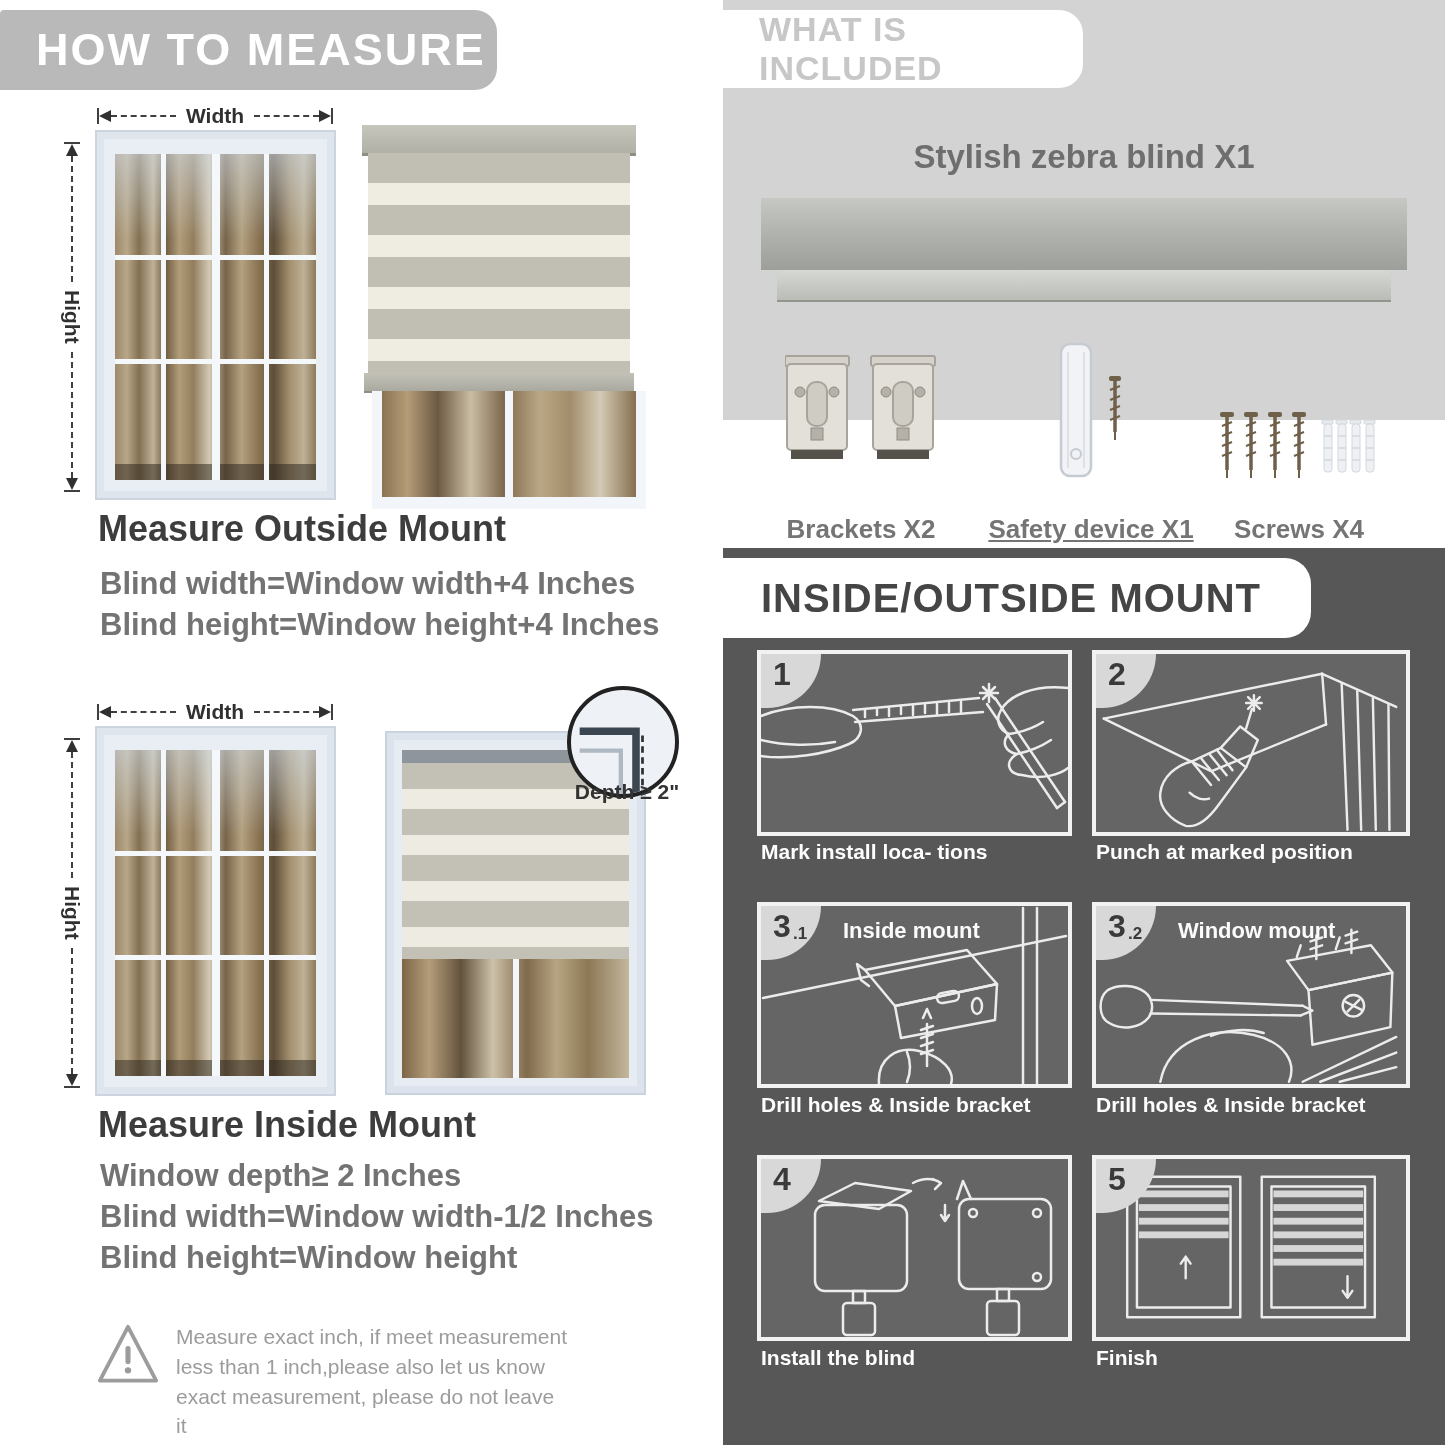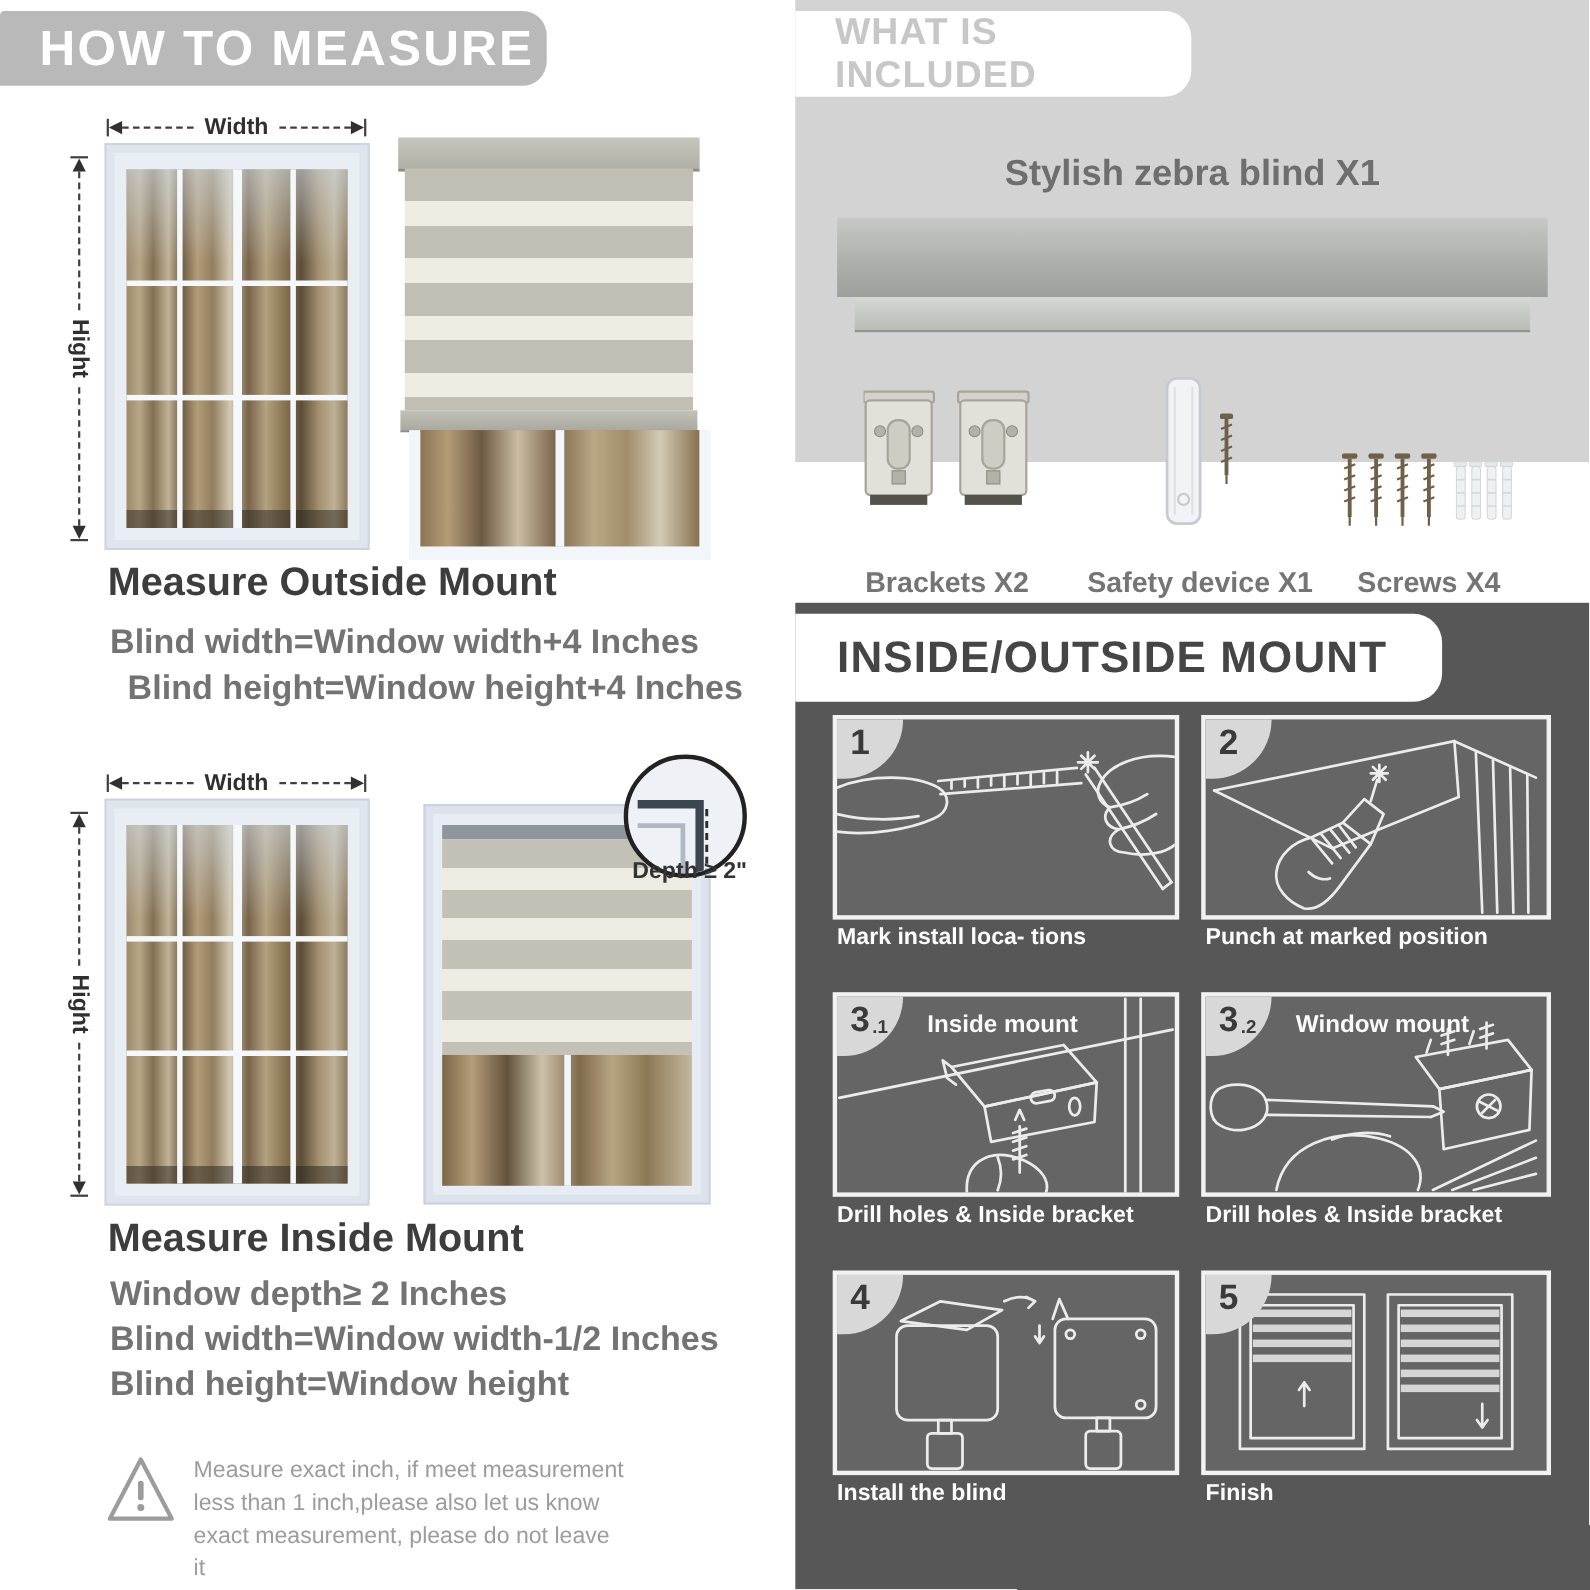--- a/index.html
+++ b/index.html
@@ -2,21 +2,21 @@
 <html><head>
 <meta charset="utf-8">
 <style>
   html,body{margin:0;padding:0;background:#fff;}
   #page{position:relative;width:1445px;height:1445px;background:#ffffff;overflow:hidden;
         font-family:"Liberation Sans", sans-serif;}
   .abs{position:absolute;}
 
   
   #left-half{position:absolute;left:0;top:0;width:723px;height:1445px;background:#ffffff;}
-  .htm-banner{position:absolute;left:0;top:10px;width:497px;height:68px;background:#b9b9b9;
+  .htm-banner{position:absolute;left:0;top:10px;width:497px;height:80px;background:#b9b9b9;
               border-radius:4px 22px 22px 0;display:flex;align-items:center;}
   .htm-banner span{color:#ffffff;font-weight:bold;font-size:45px;letter-spacing:2px;padding-left:36px;}
 
   
   .dim-h{position:absolute;display:flex;align-items:center;height:20px;}
   .dim-h .tick{width:2px;height:16px;background:#3f3f3f;}
   .dim-h .line{flex:1;border-top:2px dashed #3f3f3f;height:0;}
   .dim-h .lab{margin:0 10px;font-weight:bold;font-size:21px;color:#303030;}
   .ah-l{width:0;height:0;border-top:6px solid transparent;border-bottom:6px solid transparent;border-right:12px solid #303030;}
   .ah-r{width:0;height:0;border-top:6px solid transparent;border-bottom:6px solid transparent;border-left:12px solid #303030;}
@@ -150,21 +150,21 @@
       <div class="cassette"></div>
       <div class="zbody"></div>
       <div class="brail"></div>
       <div class="bwindow" style="background:linear-gradient(90deg,#8b7354 0,#b59c78 10%,#6d5a42 22%,#c9bda4 35%,#7d684c 48%,#baa784 62%,#a28d6b 74%,#d4cab5 86%,#85704f 100%);">
         <div class="div"></div>
       </div>
     </div>
 
     <div class="h-measure" style="top:508px;">Measure Outside Mount</div>
     <div class="l-measure" style="top:566px;">Blind width=Window width+4 Inches</div>
-    <div class="l-measure" style="top:607px;margin-left:16px;">Blind height=Window height+4 Inches</div>
+    <div class="l-measure" style="top:607px;">Blind height=Window height+4 Inches</div>
 
     <div class="dim-h" style="left:97px;top:702px;width:236px;">
       <i class="tick"></i>
       <i class="ah-l"></i>
       <span class="line"></span>
       <span class="lab">Width</span>
       <span class="line"></span>
       <i class="ah-r"></i>
       <i class="tick"></i>
     </div>
@@ -267,21 +267,21 @@
         <rect x="104" y="8" width="11" height="4" rx="1" fill="#e7eaee" stroke="#d3d8dd"></rect>
         <rect x="106" y="12" width="8" height="48" rx="3" fill="#eef0f3" stroke="#d3d8dd"></rect>
         <path d="M106 24 H114 M106 36 H114 M106 48 H114" stroke="#d3d8dd" stroke-width="1.5"></path>
       </g>
       <use href="#anc" x="14"></use>
       <use href="#anc" x="28"></use>
       <use href="#anc" x="42"></use>
     </svg>
 
     <div class="item-label" style="left:38px;width:200px;">Brackets X2</div>
-    <div class="item-label" style="left:258px;width:220px;">Safety device X1</div>
+    <div class="item-label" style="left:258px;width:220px;text-decoration:underline;">Safety device X1</div>
     <div class="item-label" style="left:492px;width:168px;">Screws X4</div>
   </section>
 
   <section id="mount">
     <div class="iom-banner">
       <span>INSIDE/OUTSIDE MOUNT</span>
     </div>
 
     <div class="panel" style="left:34px;top:102px;">
       <div class="badge">

